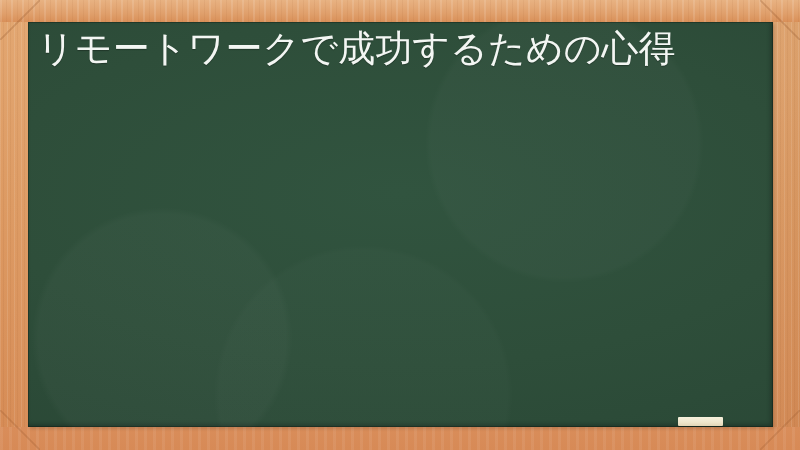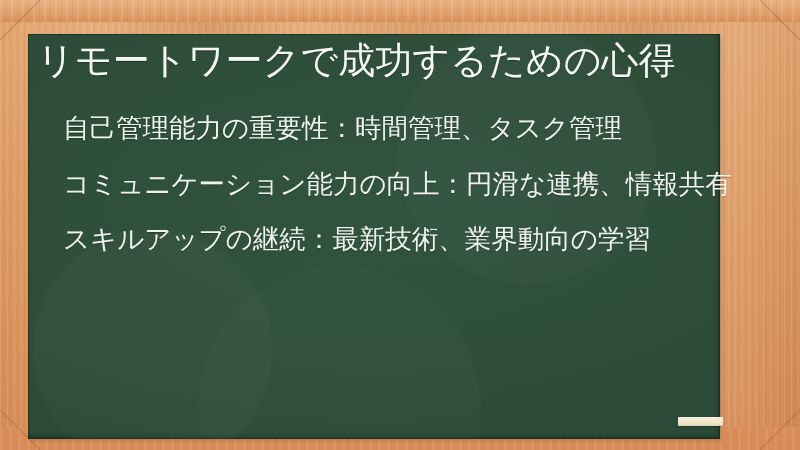--- a/index.html
+++ b/index.html
@@ -95,30 +95,29 @@
   .mitre.bl { left: 0; bottom: 0;
     background: linear-gradient(45deg, rgba(255,255,255,0.00) 0 48%, rgba(120,60,20,0.18) 49% 51%, rgba(255,255,255,0.00) 52% 100%); }
   .mitre.br { right: 0; bottom: 0;
     background: linear-gradient(315deg, rgba(255,255,255,0.00) 0 48%, rgba(120,60,20,0.18) 49% 51%, rgba(255,255,255,0.00) 52% 100%); }
 
   
   .board {
     position: absolute;
     left: 28px;
     top: 22px;
-    width: 692px;
+    width: 745px;
     height: 405px;
     background:
       radial-gradient(ellipse 120% 95% at 50% 42%,
         #31543f 0%, #2e4e3a 45%, #2a4836 80%, #27432f 100%);
     box-shadow:
       inset 0 0 0 1px rgba(0,0,0,0.22),
       -2px -2px 5px rgba(0,0,0,0.30) inset,
       2px 2px 3px rgba(0,0,0,0.12);
-    margin-top: 12px;
   }
   .board-dust {
     position: absolute;
     inset: 0;
     background-image:
       radial-gradient(circle at 18% 78%, rgba(255,255,255,0.022) 0 18%, transparent 19%),
       radial-gradient(circle at 72% 30%, rgba(255,255,255,0.018) 0 22%, transparent 23%),
       radial-gradient(circle at 45% 92%, rgba(255,255,255,0.016) 0 26%, transparent 27%);
     pointer-events: none;
   }
@@ -177,22 +176,17 @@
     <div class="mitre tr"></div>
     <div class="mitre bl"></div>
     <div class="mitre br"></div>
   </div>
 
   <div class="board">
     <div class="board-dust"></div>
 
     <div class="board-title">リモートワークで成功するための心得</div>
 
-    <div class="board-body">
-      <p class="board-line">自己管理能力の重要性：時間管理、タスク管理</p>
-      <p class="board-line">コミュニケーション能力の向上：円滑な連携、情報共有</p>
-      <p class="board-line">スキルアップの継続：最新技術、業界動向の学習</p>
-    </div>
   </div>
 
   <div class="chalk-stick"></div>
 
 </div>
 
 </body></html>

